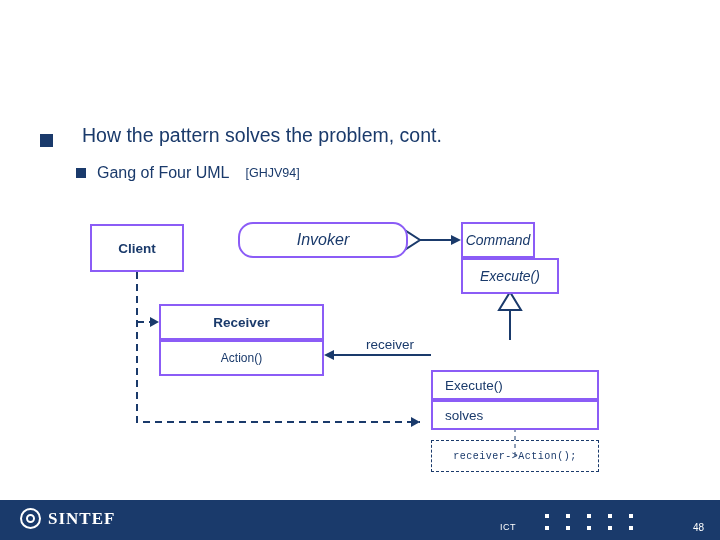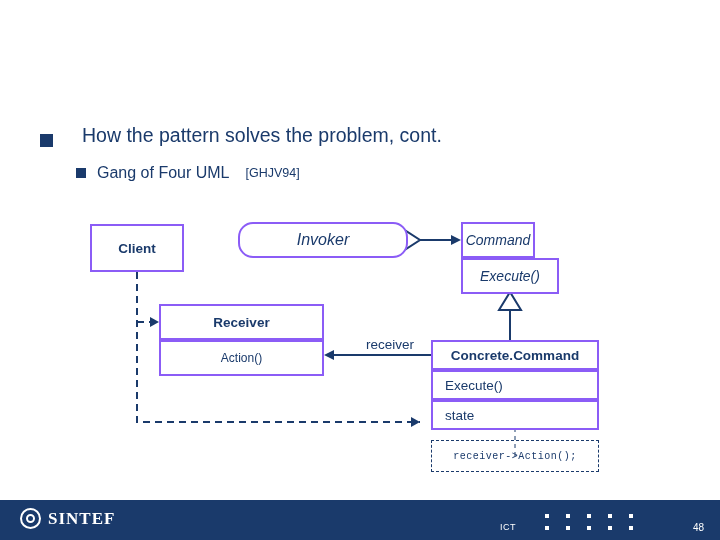--- a/index.html
+++ b/index.html
@@ -270,28 +270,25 @@
       <span class="lbl">Execute()</span>
     </div>
 
     <div class="ubox b-receiver center">
       <span class="lbl">Receiver</span>
     </div>
     <div class="ubox b-receiver-ops center">
       <span class="lbl">Action()</span>
     </div>
 
-    <div class="ubox b-cc center">
-      <span class="lbl">Concrete.Command</span>
-    </div>
     <div class="ubox b-cc-ops lpad">
       <span class="lbl">Execute()</span>
     </div>
     <div class="ubox b-cc-state lpad">
-      <span class="lbl">state</span>
+      <span class="lbl">solves</span>
     </div>
 
     <div class="edge-label lbl-receiver">receiver</div>
 
     <div class="note">receiver-&gt;Action();</div>
 
   </div>
 
   <div id="footer">
     <div class="sintef-logo">

